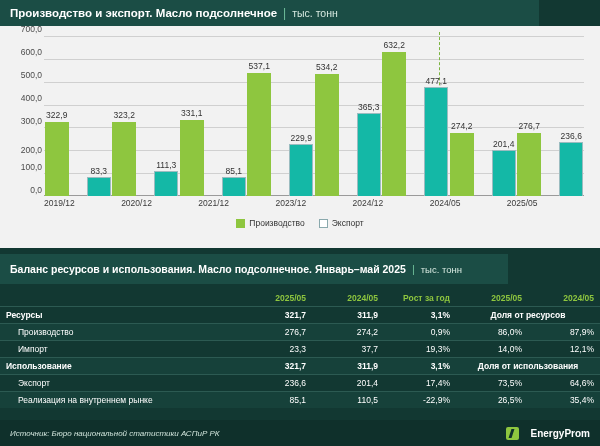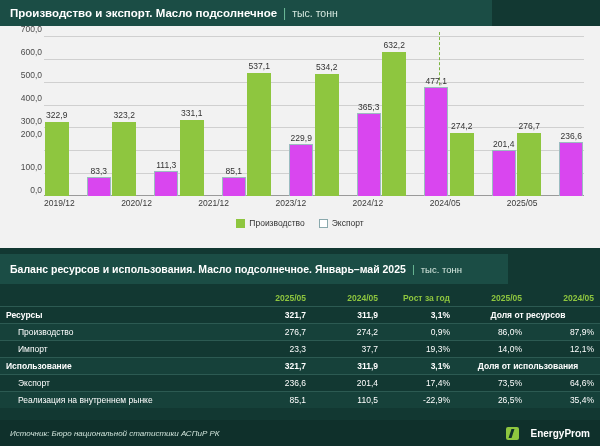--- a/index.html
+++ b/index.html
@@ -7,21 +7,21 @@
   body {
     width:600px; height:446px;
     background:#0d2b26;
     font-family:"Liberation Sans", sans-serif;
     overflow:hidden;
   }
   .page { position:relative; width:600px; height:446px; background:#123832; }
 
   
   .chart-header {
-    position:absolute; left:0; top:0; width:492px; height:26px;
+    position:absolute; left:0; top:0; width:539px; height:26px;
     background:#1b4d45;
     display:flex; align-items:center; padding-left:10px;
   }
   .chart-header .t1 { color:#ffffff; font-size:11.5px; font-weight:bold; }
   .chart-header .sep { color:#6fbf9a; font-size:12px; margin:0 6px; }
   .chart-header .t2 { color:#d7e9e0; font-size:10.5px; }
 
   
   .chart-panel {
     position:absolute; left:0; top:26px; width:600px; height:222px;
@@ -36,21 +36,21 @@
   .grid { position:absolute; left:0; top:0; width:100%; height:100%; }
   .grid div {
     position:absolute; left:0; width:100%; height:1px; background:#d0d0d0;
   }
   .axis-base { position:absolute; left:0; bottom:0; width:100%; height:1px; background:#9a9a9a; }
 
   .groups { position:absolute; left:0; top:0; width:100%; height:100%; display:flex; }
   .group { flex:1; position:relative; display:flex; justify-content:center; align-items:flex-end; gap:18px; }
   .bar { width:24px; position:relative; }
   .bar.prod { background:#8ec63f; }
-  .bar.exp { background:#d946ef; border:1px solid #9bbcc0; border-bottom:none; }
+  .bar.exp { background:#14b8a6; border:1px solid #9bbcc0; border-bottom:none; }
   .bar .val {
     position:absolute; top:-12px; left:50%; transform:translateX(-50%);
     font-size:8.5px; color:#333; white-space:nowrap; font-weight:normal;
   }
   .divider {
     position:absolute; top:-4px; bottom:0; width:0;
     border-left:1px dashed #7cb342;
   }
 
   .xlabels { position:absolute; left:44px; top:172px; width:540px; height:16px; display:flex; }
@@ -111,21 +111,21 @@
     <span class="t1">Производство и экспорт. Масло подсолнечное</span>
     <span class="sep">|</span>
     <span class="t2">тыс. тонн</span>
   </div>
 
   <div class="chart-panel">
 
     <div class="ylabels">
       <div style="top:156px">0,0</div>
       <div style="top:133px">100,0</div>
-      <div style="top:100px">200,0</div>
+      <div style="top:116px">200,0</div>
       <div style="top:87px">300,0</div>
       <div style="top:64px">400,0</div>
       <div style="top:41px">500,0</div>
       <div style="top:18px">600,0</div>
       <div style="top:-5px">700,0</div>
     </div>
 
     <div class="plot">
       <div class="grid">
         <div style="top:0px"></div>

